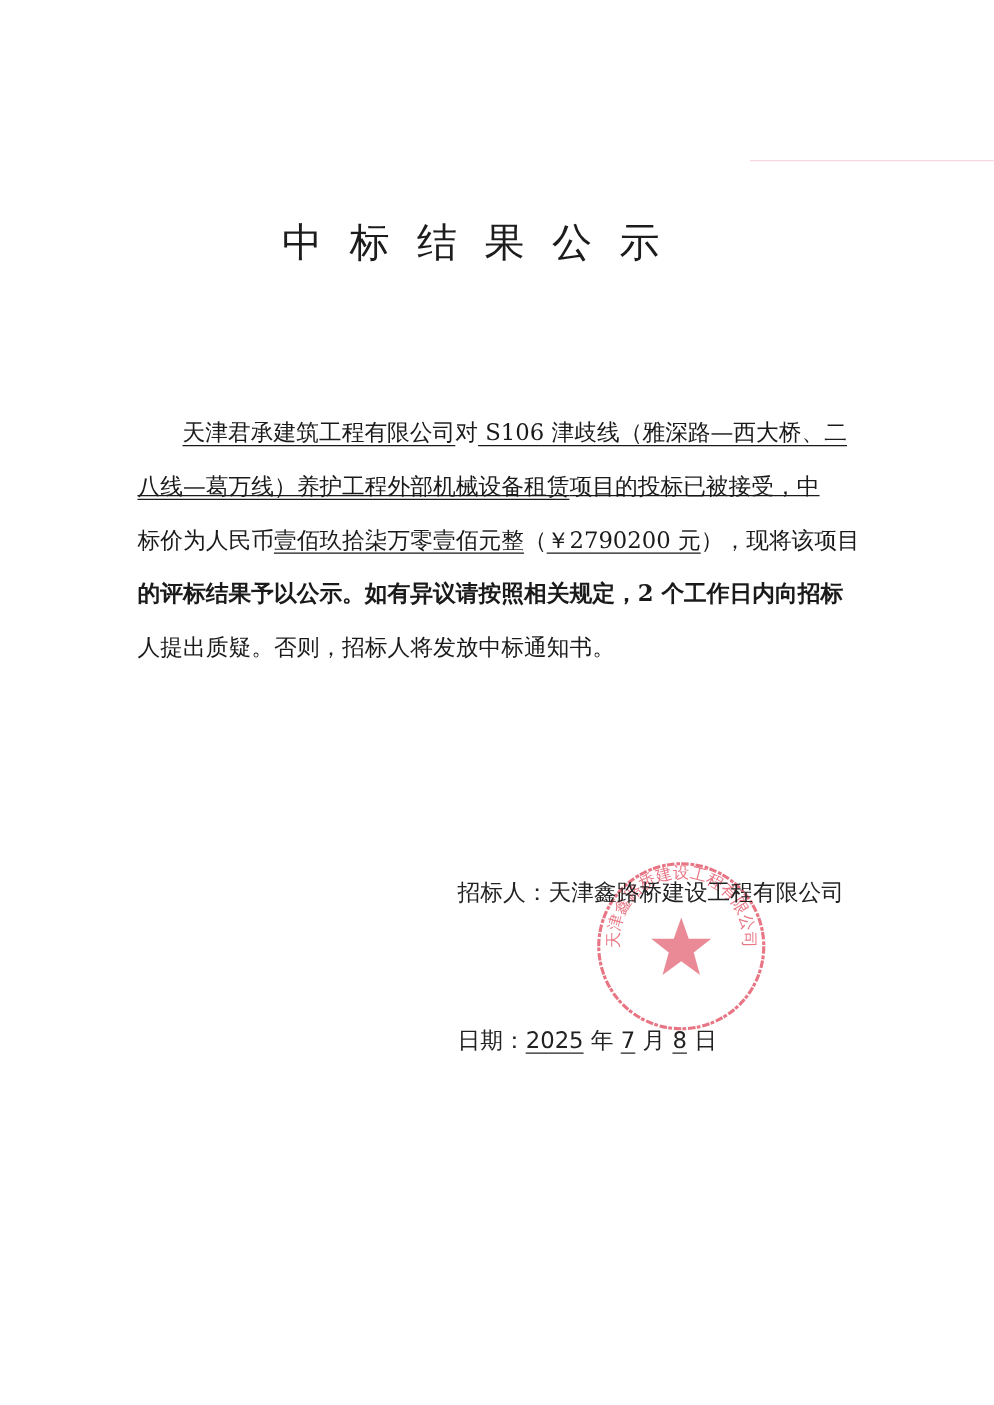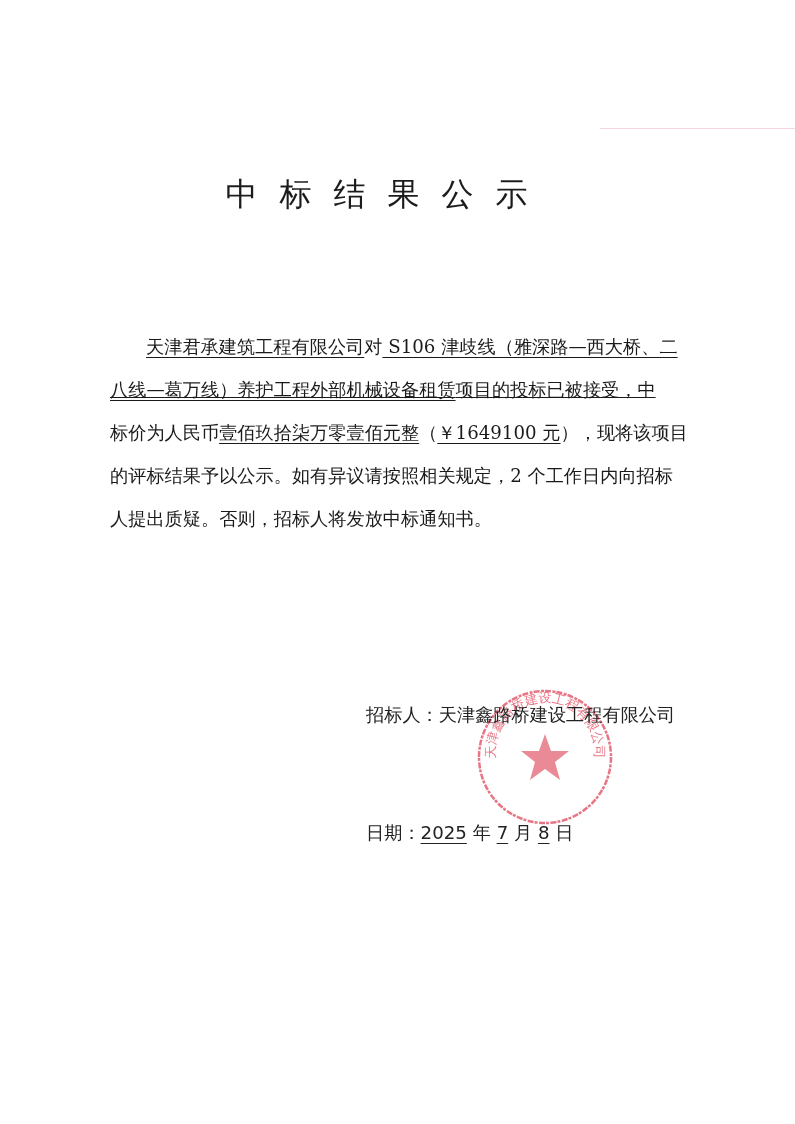--- a/index.html
+++ b/index.html
@@ -46,21 +46,21 @@
       position: absolute;
       left: 0;
       white-space: nowrap;
       font-size: 18.2px;
       height: 26px;
       line-height: 26px;
     }
     .line.l1 { top: 0; left: 36px; }
     .line.l2 { top: 43px; text-decoration: underline; }
     .line.l3 { top: 86px; }
-    .line.l4 { top: 129px; }
+    .line.l4 { top: 129px; font-weight: bold; }
     .line.l5 { top: 172px; }
     .u {
       text-decoration: underline;
       text-decoration-thickness: 1px;
       text-underline-offset: 4px;
     }
     .sig {
       position: absolute;
       left: 366px;
       white-space: nowrap;
@@ -90,21 +90,21 @@
 <h1 class="title">中标结果公示</h1>
 
 <div class="body-para">
   <div class="line l1">
     <span class="u">天津君承建筑工程有限公司</span><span>对</span><span class="u"> S106 津歧线（雅深路—西大桥、二</span>
   </div>
   <div class="line l2">
     <span class="u">八线—葛万线）养护工程外部机械设备租赁</span><span>项目的投标已被接受，中</span>
   </div>
   <div class="line l3">
-    <span>标价为人民币</span><span class="u">壹佰玖拾柒万零壹佰元整</span><span>（</span><span class="u">￥1649100 元</span><span>），现将该项目</span>
+    <span>标价为人民币</span><span class="u">壹佰玖拾柒万零壹佰元整</span><span>（</span><span class="u">￥2790200 元</span><span>），现将该项目</span>
   </div>
   <div class="line l4">
     <span>的评标结果予以公示。如有异议请按照相关规定，2 个工作日内向招标</span>
   </div>
   <div class="line l5">
     <span>人提出质疑。否则，招标人将发放中标通知书。</span>
   </div>
 </div>
 
 <div class="sig tenderer">

